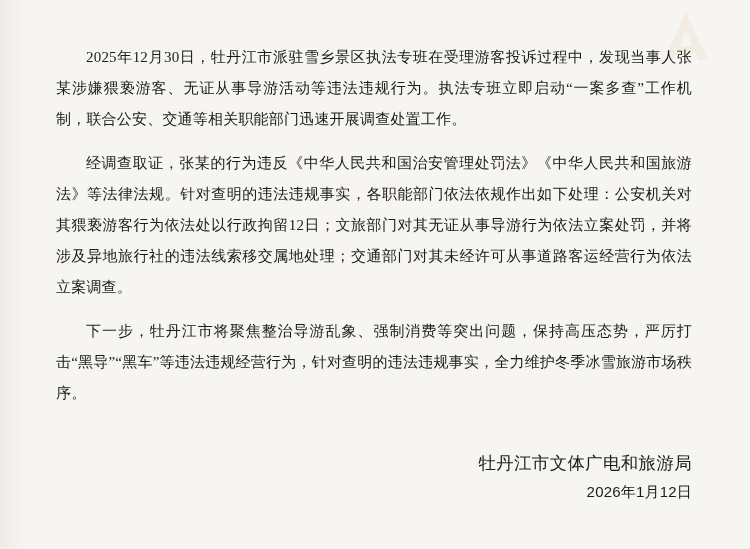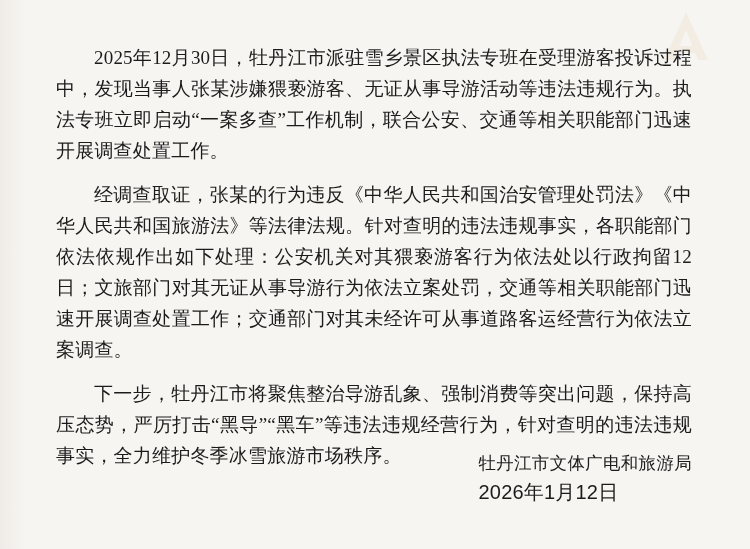--- a/index.html
+++ b/index.html
@@ -41,44 +41,44 @@
   .watermark svg { display: block; }
   .content {
     position: absolute;
     left: 56px;
     top: 42px;
     width: 636px;
   }
   p.para {
     margin: 0 0 13px 0;
     font-family: "Liberation Serif", "DejaVu Serif", serif;
-    font-size: 19px;
+    font-size: 15px;
     line-height: 31px;
     color: #1b1b1b;
     text-align: justify;
     text-justify: inter-ideograph;
     text-indent: 2em;
     letter-spacing: 0.2px;
   }
   .signature {
     position: absolute;
     right: 58px;
     top: 448px;
-    text-align: left;
+    text-align: right;
   }
   .sign-line {
     font-family: "Liberation Serif", "DejaVu Serif", serif;
     font-size: 17.4px;
     line-height: 30px;
     color: #1b1b1b;
     letter-spacing: 0.4px;
   }
   .sign-date {
     font-family: "Liberation Sans", sans-serif;
-    font-size: 20px;
+    font-size: 15px;
     line-height: 28px;
     color: #1b1b1b;
     letter-spacing: 0.2px;
   }
 </style>
 </head>
 <body>
 
 <div class="page">
 
@@ -86,21 +86,21 @@
 
   <div class="watermark">
     <svg width="60" height="60" viewBox="0 0 60 60" aria-hidden="true">
       <path d="M30 6 L52 54 L42 54 L30 24 L18 54 L8 54 Z" fill="#c9a46a"></path>
       <rect x="21" y="40" width="18" height="7" fill="#c9a46a"></rect>
     </svg>
   </div>
 
   <div class="content">
     <p class="para">2025年12月30日，牡丹江市派驻雪乡景区执法专班在受理游客投诉过程中，发现当事人张某涉嫌猥亵游客、无证从事导游活动等违法违规行为。执法专班立即启动“一案多查”工作机制，联合公安、交通等相关职能部门迅速开展调查处置工作。</p>
-    <p class="para">经调查取证，张某的行为违反《中华人民共和国治安管理处罚法》《中华人民共和国旅游法》等法律法规。针对查明的违法违规事实，各职能部门依法依规作出如下处理：公安机关对其猥亵游客行为依法处以行政拘留12日；文旅部门对其无证从事导游行为依法立案处罚，交通等相关职能部门迅速开展调查处置工作；交通部门对其未经许可从事道路客运经营行为依法立案调查。</p>
+    <p class="para">经调查取证，张某的行为违反《中华人民共和国治安管理处罚法》《中华人民共和国旅游法》等法律法规。针对查明的违法违规事实，各职能部门依法依规作出如下处理：公安机关对其猥亵游客行为依法处以行政拘留12日；文旅部门对其无证从事导游行为依法立案处罚，并将涉及异地旅行社的违法线索移交属地处理；交通部门对其未经许可从事道路客运经营行为依法立案调查。</p>
     <p class="para">下一步，牡丹江市将聚焦整治导游乱象、强制消费等突出问题，保持高压态势，严厉打击“黑导”“黑车”等违法违规经营行为，针对查明的违法违规事实，全力维护冬季冰雪旅游市场秩序。</p>
   </div>
 
   <div class="signature">
     <div class="sign-line">牡丹江市文体广电和旅游局</div>
     <div class="sign-date">2026年1月12日</div>
   </div>
 
 </div>
 

